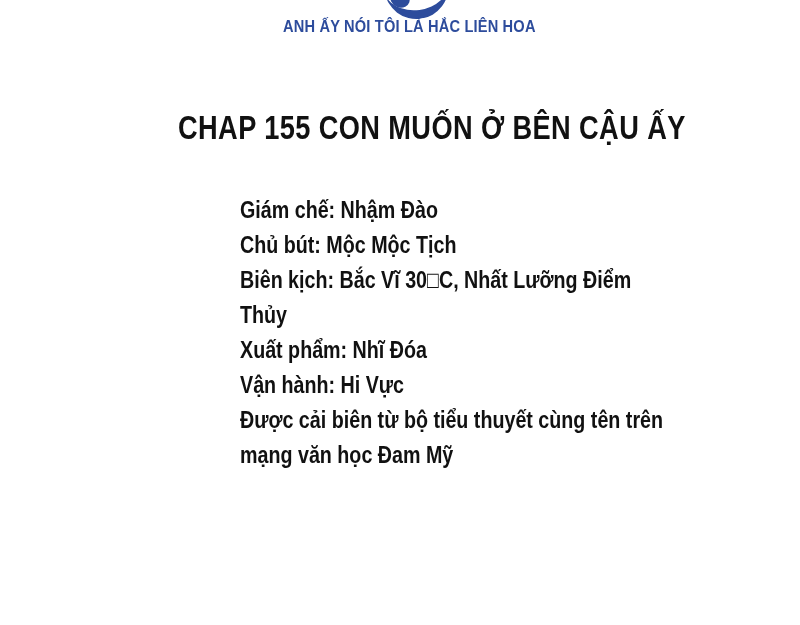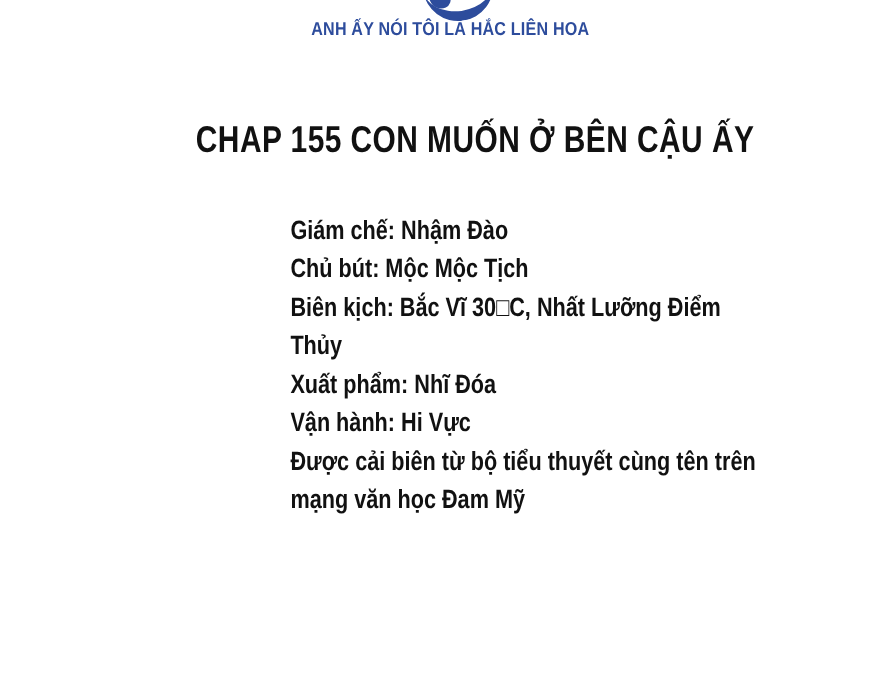--- a/index.html
+++ b/index.html
@@ -56,21 +56,21 @@
       font-weight: bold;
       font-size: 34px;
       color: #111111;
       white-space: nowrap;
       transform: scaleX(0.80);
       transform-origin: left top;
       letter-spacing: 0.5px;
     }
     .credits {
       position: absolute;
-      left: 264px;
+      left: 240px;
       top: 192px;
       width: 430px;
       margin: 0;
       padding: 0;
       list-style: none;
     }
     .credits li {
       font-family: "Liberation Sans", sans-serif;
       font-weight: bold;
       font-size: 24px;

